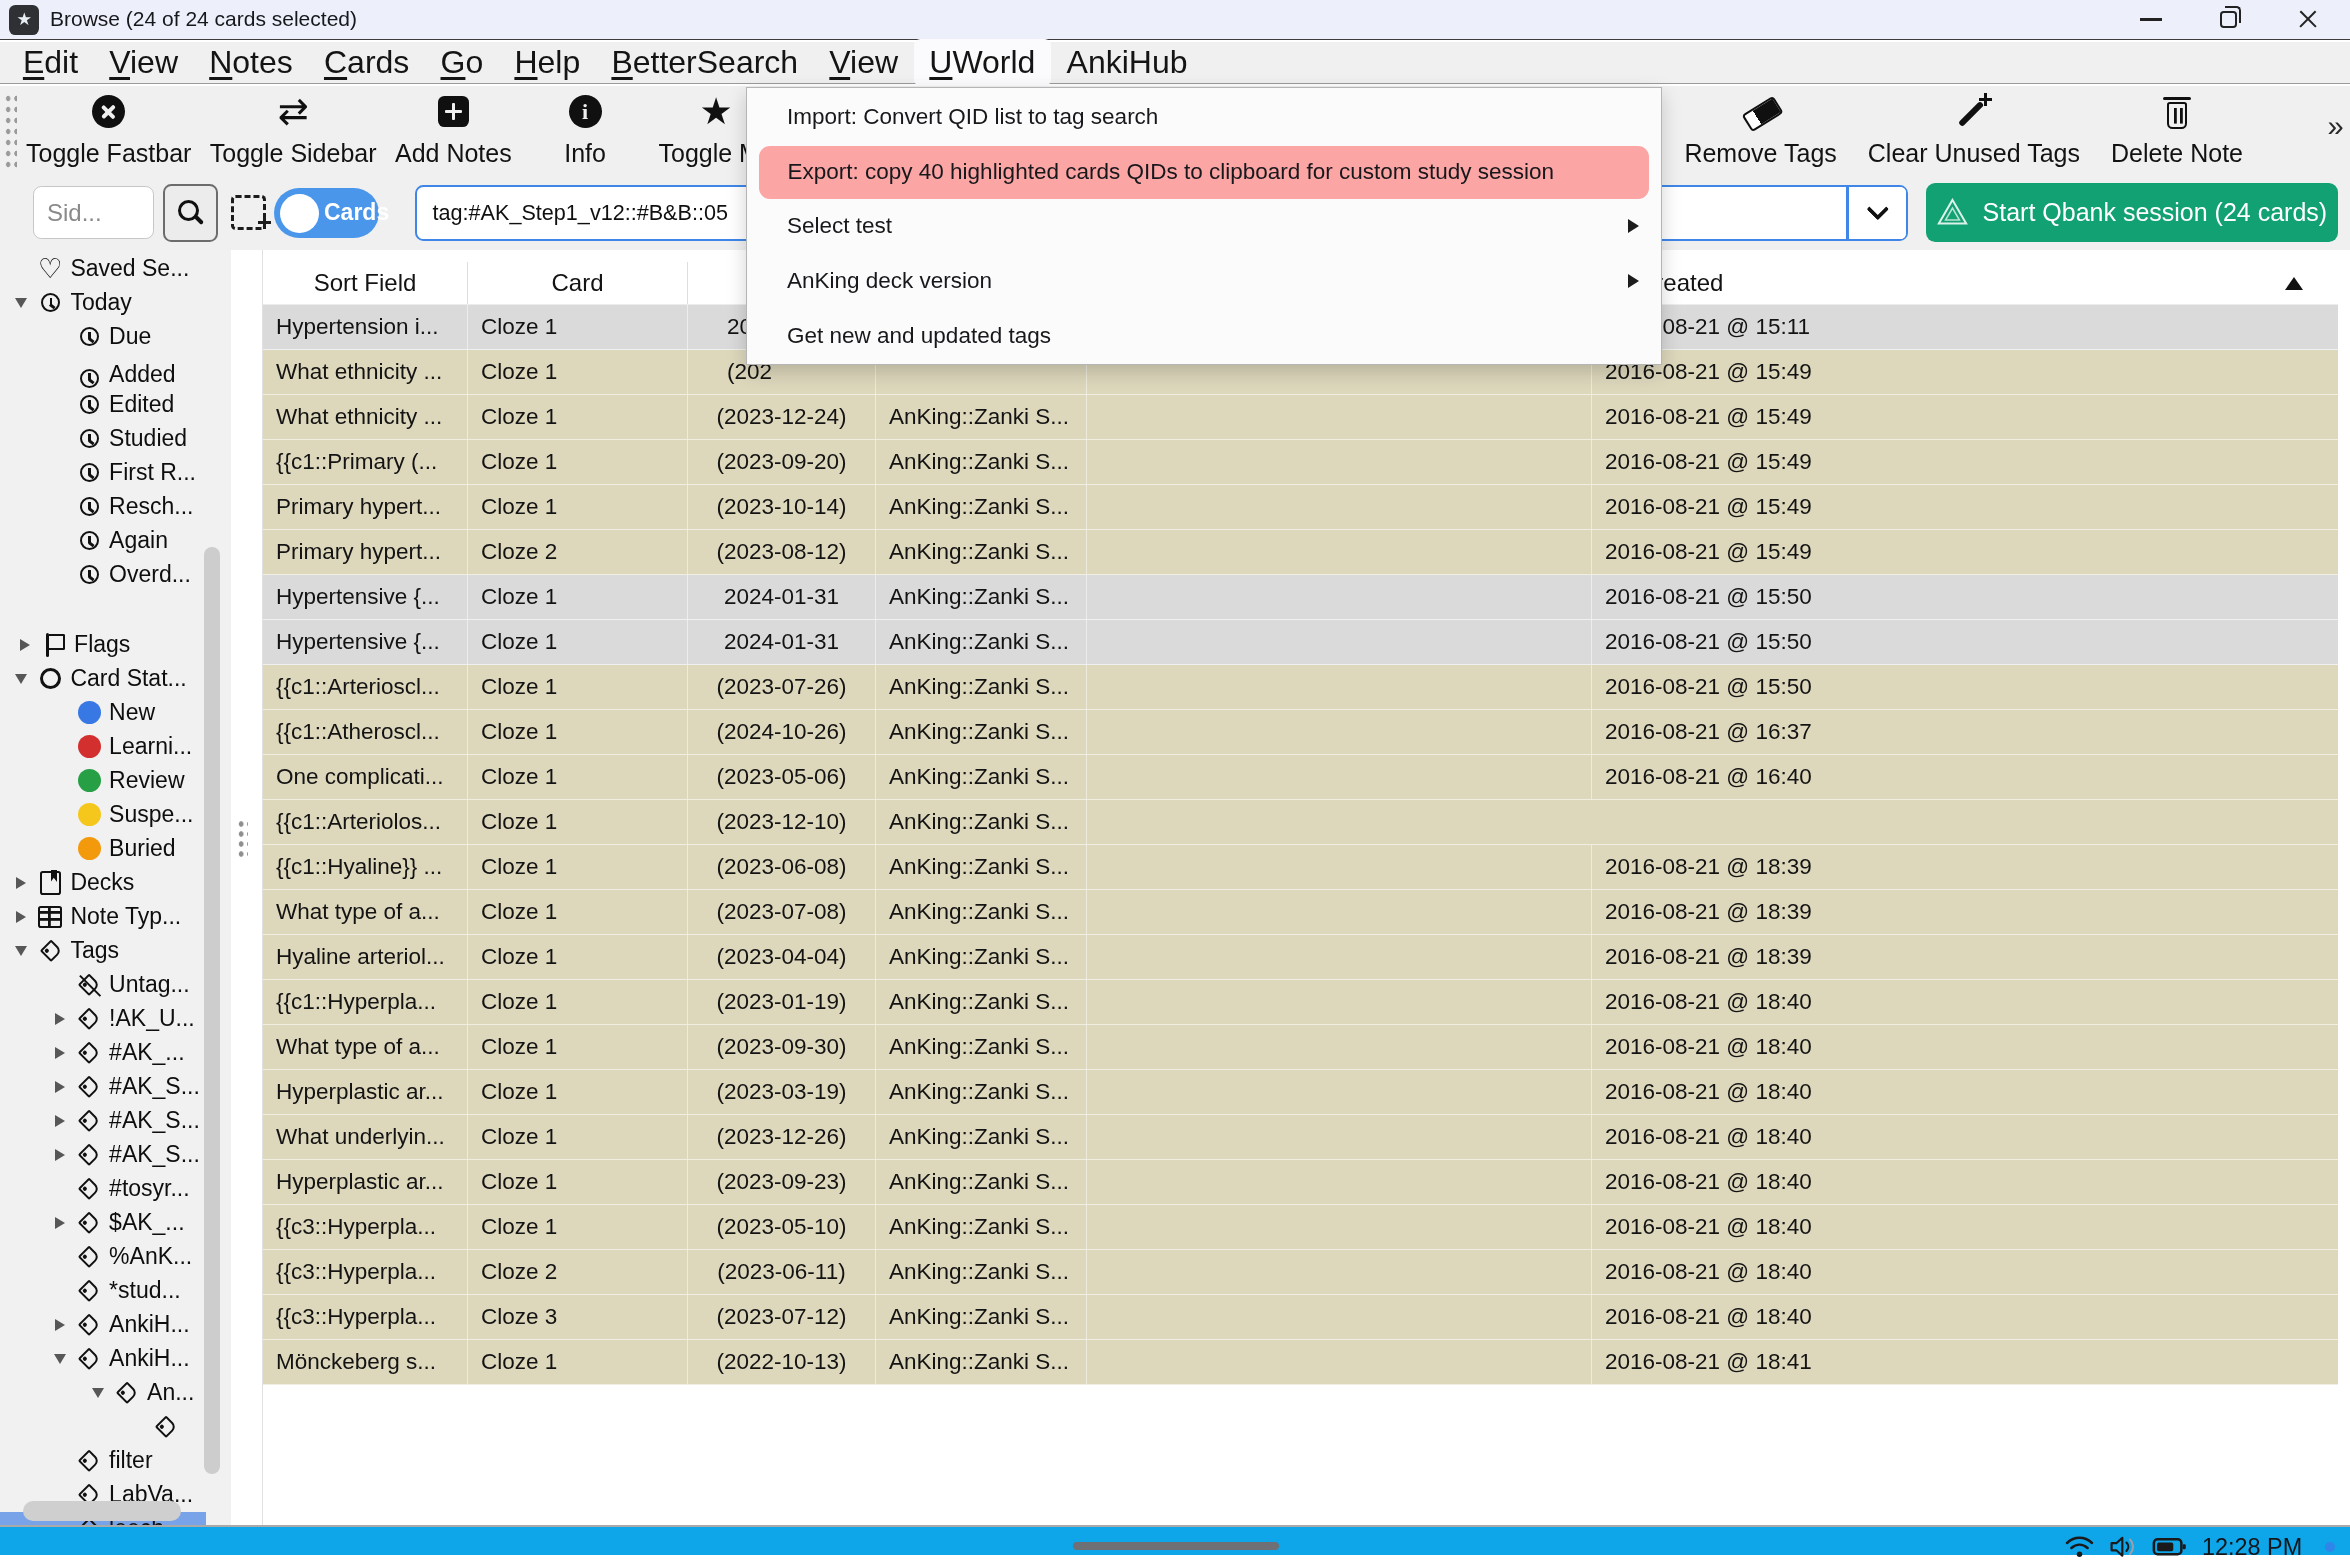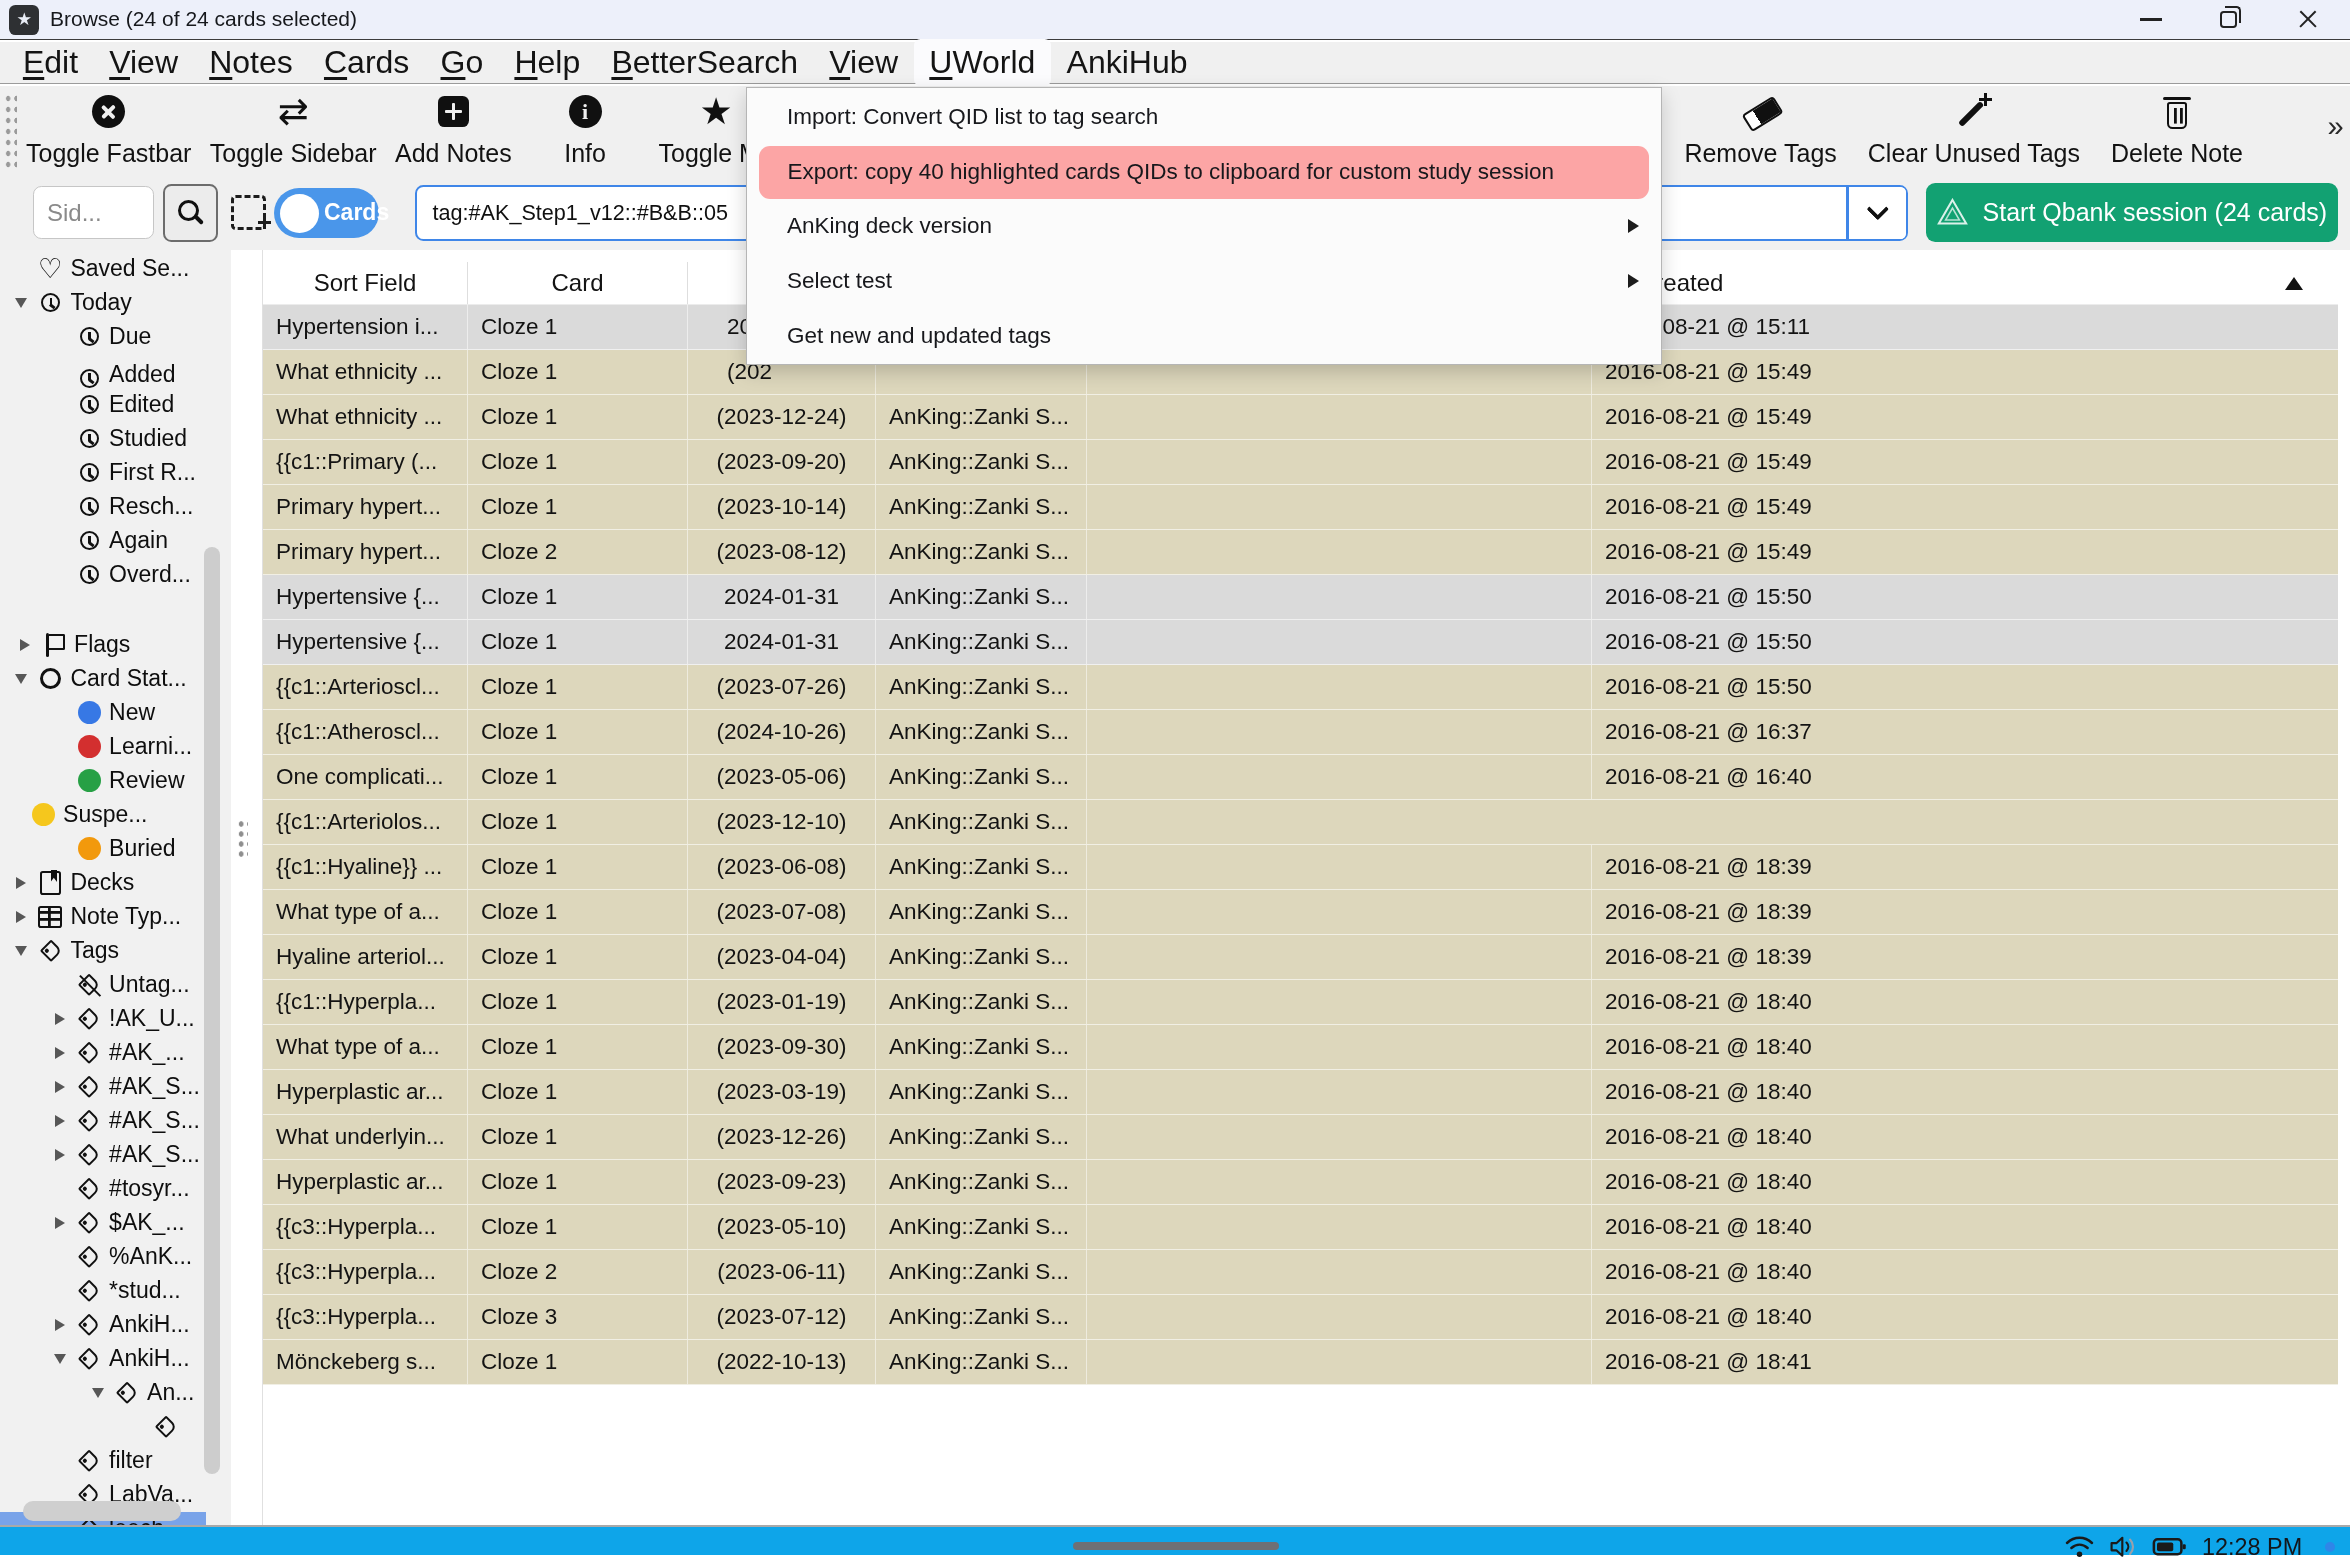--- a/index.html
+++ b/index.html
@@ -410,21 +410,21 @@
           </div>
 
           <div class="sb-row sel-normal" style="padding-left: 46px;">
             <span class="caret caret-none"></span>
             <span class="sb-ic">
               <span class="ic-dot-review"></span>
             </span>
             <span class="sb-label">Review</span>
           </div>
 
-          <div class="sb-row sel-normal" style="">
+          <div class="sb-row sel-normal" style="padding-left: 46px;">
             <span class="caret caret-none"></span>
             <span class="sb-ic">
               <span class="ic-dot-suspended"></span>
             </span>
             <span class="sb-label">Suspe...</span>
           </div>
 
           <div class="sb-row sel-normal" style="padding-left: 46px;">
             <span class="caret caret-none"></span>
             <span class="sb-ic">
@@ -833,26 +833,26 @@
   <div class="menu-overlay">
 
       <div class="mi mi-normal sub-no mi-0">
         <span>Import: Convert QID list to tag search</span>
       </div>
 
       <div class="mi mi-highlighted sub-no mi-1">
         <span>Export: copy 40 highlighted cards QIDs to clipboard for custom study session</span>
       </div>
 
+      <div class="mi mi-normal sub-yes mi-3">
+        <span>Select test</span>
+      </div>
+
       <div class="mi mi-normal sub-yes mi-2">
         <span>AnKing deck version</span>
-      </div>
-
-      <div class="mi mi-normal sub-yes mi-3">
-        <span>Select test</span>
       </div>
 
       <div class="mi mi-normal sub-no mi-4">
         <span>Get new and updated tags</span>
       </div>
     </div>
 
   <div class="win-bottom-line"></div>
 
   <div class="taskbar">

